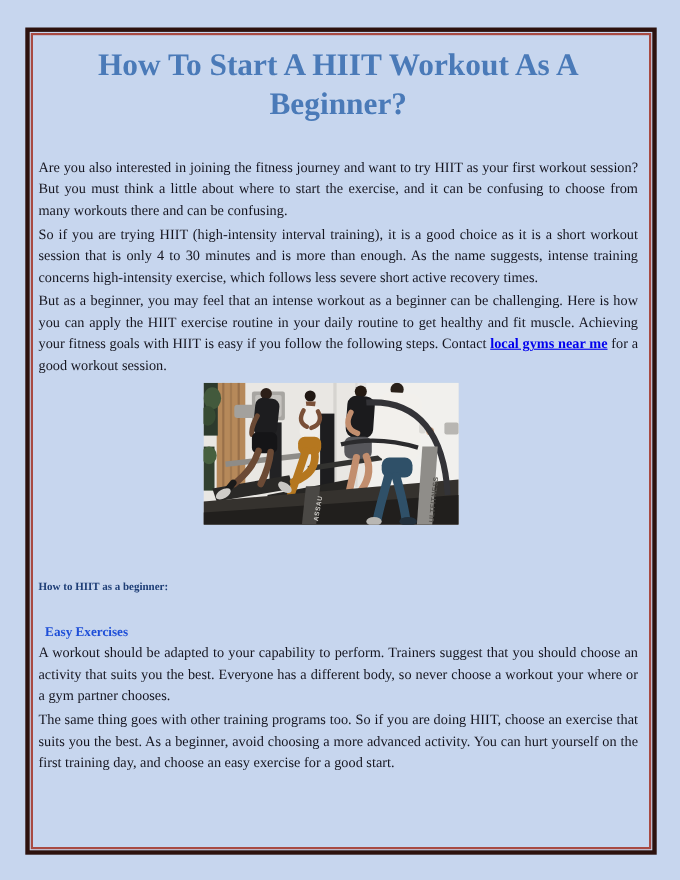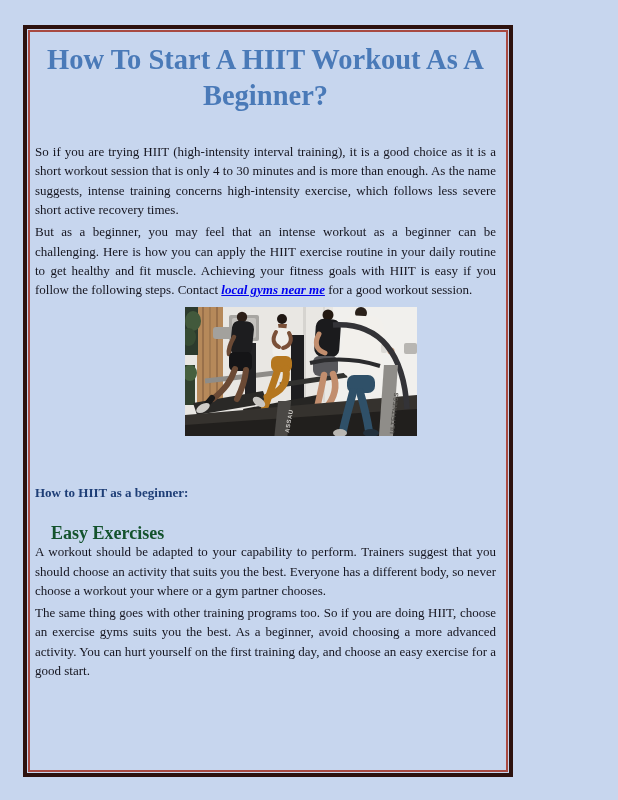--- a/index.html
+++ b/index.html
@@ -6,21 +6,21 @@
   body {
     width: 618px; height: 800px;
     background: #c7d6ee;
     font-family: "Liberation Serif", "DejaVu Serif", serif;
     position: relative;
     overflow: hidden;
   }
   .frame {
     position: absolute;
     left: 23px; top: 25px;
-    width: 490px; height: 752px;
+    width: 574px; height: 752px;
     border: 4px solid #2d120e;
     box-sizing: border-box;
   }
   .frame-inner {
     position: absolute;
     left: 1px; top: 1px; right: 1px; bottom: 1px;
     border: 2px solid #a84a42;
   }
   .content {
     position: absolute;
@@ -41,55 +41,55 @@
     font-size: 13px;
     line-height: 19.4px;
     color: #15151f;
     text-align: justify;
     margin: 0 0 2.5px 0;
   }
   a.doc-link {
     color: #0000ee;
     font-weight: bold;
     text-decoration: underline;
-    font-style: italic;
   }
   .photo-wrap {
     margin: 7px 0 2.5px 150px;
     width: 232px; height: 129px;
     line-height: 0;
   }
   .heading-dark {
-    font-size: 13px;
+    font-size: 10px;
     line-height: 19.4px;
     font-weight: bold;
     color: #1e3e76;
     margin: 47px 0 0 0;
   }
   .heading-light {
-    font-size: 18px;
+    font-size: 12px;
     line-height: 18px;
     font-weight: bold;
-    color: #14532d;
-    margin: 22px 0 0 16px;
+    color: #1d4ed8;
+    margin: 22px 0 0 6px;
   }
   svg .brand-text {
     font-family: "Liberation Sans", sans-serif;
     font-weight: bold;
   }
 </style>
 </head>
 <body>
 
 <div class="frame">
   <div class="frame-inner">
     <div class="content">
 
       <div class="doc-title">How To Start A HIIT Workout As A Beginner?</div>
 
+      <p class="body-text">Are you also interested in joining the fitness journey and want to try HIIT as your first workout session? But you must think a little about where to start the exercise, and it can be confusing to choose from many workouts there and can be confusing.</p>
 
       <p class="body-text">So if you are trying HIIT (high-intensity interval training), it is a good choice as it is a short workout session that is only 4 to 30 minutes and is more than enough. As the name suggests, intense training concerns high-intensity exercise, which follows less severe short active recovery times.</p>
 
       <p class="body-text"><span>But as a beginner, you may feel that an intense workout as a beginner can be challenging. Here is how you can apply the HIIT exercise routine in your daily routine to get healthy and fit muscle. Achieving your fitness goals with HIIT is easy if you follow the following steps. Contact </span><a class="doc-link" href="#">local gyms near me</a><span> for a good workout session.</span></p>
 
       <div class="photo-wrap">
         <svg width="232" height="129" viewBox="0 0 232 129" xmlns="http://www.w3.org/2000/svg">
 
           <g>
             <rect x="0" y="0" width="232" height="129" fill="#e9e7e3"></rect>
@@ -186,17 +186,17 @@
           </g>
         </svg>
       </div>
 
       <p class="heading-dark">How to HIIT as a beginner:</p>
 
       <p class="heading-light">Easy Exercises</p>
 
       <p class="body-text">A workout should be adapted to your capability to perform. Trainers suggest that you should choose an activity that suits you the best. Everyone has a different body, so never choose a workout your where or a gym partner chooses.</p>
 
-      <p class="body-text">The same thing goes with other training programs too. So if you are doing HIIT, choose an exercise gyms suits you the best. As a beginner, avoid choosing a more advanced activity. You can hurt yourself on the first training day, and choose an easy exercise for a good start.</p>
+      <p class="body-text">The same thing goes with other training programs too. So if you are doing HIIT, choose an exercise that suits you the best. As a beginner, avoid choosing a more advanced activity. You can hurt yourself on the first training day, and choose an easy exercise for a good start.</p>
 
     </div>
   </div>
 </div>
 
 </body></html>

